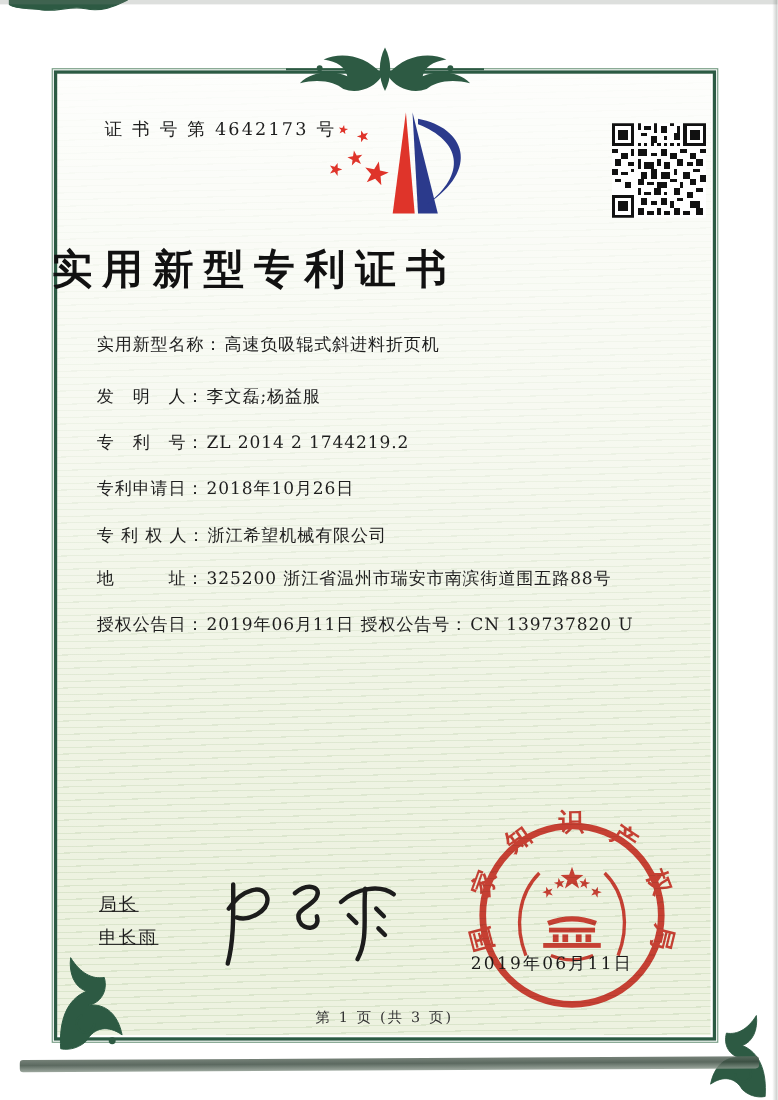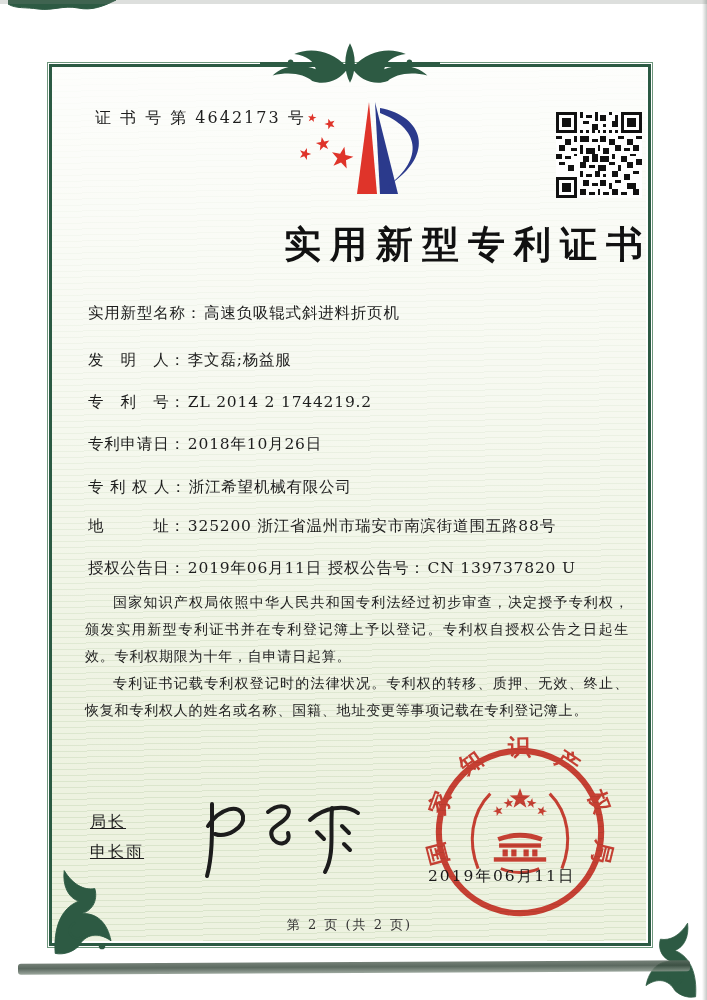--- a/index.html
+++ b/index.html
@@ -30,21 +30,21 @@
   }
   .scan-edge-right{position:absolute;right:0;top:0;width:5px;height:1000px;
     background:linear-gradient(90deg,rgba(0,0,0,0),rgba(90,100,92,.35));}
   .scan-edge-top{position:absolute;left:0;top:0;width:707px;height:4px;background:rgba(120,128,118,.25);}
 
   .ornament{position:absolute;pointer-events:none;}
   .flourish{fill:#2d5a43;stroke:#2d5a43;}
 
   
   .cert-no{position:absolute;left:95px;top:108px;font-size:16px;letter-spacing:2px;}
-  .title{position:absolute;left:47px;top:220px;width:605px;text-align:right;
+  .title{position:absolute;left:47px;top:220px;width:605px;text-align:left;
     font-size:37px;font-weight:bold;letter-spacing:9px;color:#111;}
   .row{position:absolute;left:88px;font-size:15.5px;letter-spacing:.8px;white-space:nowrap;}
   .row .lbl{margin-right:2px;}
   .pair2{}
   .paras{position:absolute;left:85px;top:589px;width:544px;font-size:14px;
     line-height:27px;letter-spacing:.8px;text-align:justify;color:#222;}
   .paras p{margin:0;text-indent:2em;}
   .signer{position:absolute;left:90px;font-size:16px;letter-spacing:2px;text-decoration:underline;}
   .footer{position:absolute;left:47px;top:916px;width:605px;text-align:center;font-size:13px;letter-spacing:2px;color:#333;}
   .seal-date{position:absolute;left:428px;top:866px;font-size:15.5px;letter-spacing:2px;color:#1a1a1a;z-index:6;}
@@ -214,24 +214,20 @@
     <span class="lbl">专 利 权 人：</span><span>浙江希望机械有限公司</span>
   </div>
   <div class="row" style="top:516px">
     <span class="lbl">地　　　址：</span><span>325200 浙江省温州市瑞安市南滨街道围五路88号</span>
   </div>
   <div class="row" style="top:558px">
     <span class="lbl">授权公告日：</span><span>2019年06月11日</span>
     <span class="lbl pair2">授权公告号：</span><span>CN 139737820 U</span>
   </div>
 
-  <div class="paras">
-    <p>国家知识产权局依照中华人民共和国专利法经过初步审查，决定授予专利权，颁发实用新型专利证书并在专利登记簿上予以登记。专利权自授权公告之日起生效。专利权期限为十年，自申请日起算。</p>
-    <p>专利证书记载专利权登记时的法律状况。专利权的转移、质押、无效、终止、恢复和专利权人的姓名或名称、国籍、地址变更等事项记载在专利登记簿上。</p>
-  </div>
 
   <div class="signer" style="top:812px">局长</div>
   <div class="signer" style="top:842px">申长雨</div>
 
   <svg class="sig-wrap" viewBox="0 0 185 92">
     <g fill="none" stroke="#1c1c1c" stroke-width="4" stroke-linecap="round">
       <path d="M26,36 C38,18 58,13 61,26 C63,38 44,48 33,44"></path>
       <path d="M30,14 C30,38 31,64 25,86"></path>
       <path d="M86,22 C98,12 112,16 105,27 C98,36 86,37 90,47 C94,57 110,55 106,43"></path>
       <path d="M128,30 C142,17 164,14 176,23"></path>
@@ -265,19 +261,19 @@
     </g>
     <g fill="none" stroke="#d2342b" stroke-width="3.5">
       <path d="M62,152 C50,122 54,88 76,66"></path>
       <path d="M158,152 C170,122 166,88 144,66"></path>
       <path d="M88,152 Q110,161 132,152"></path>
     </g>
   </svg>
 
   <div class="seal-date">2019年06月11日</div>
 
-  <div class="footer">第 2 页 (共 2 页)</div>
+  <div class="footer">第 1 页 (共 3 页)</div>
 
   <div class="scan-band-bottom"></div>
   <div class="scan-edge-right"></div>
   <div class="scan-edge-top"></div>
 
 </div>
 
 </body></html>

